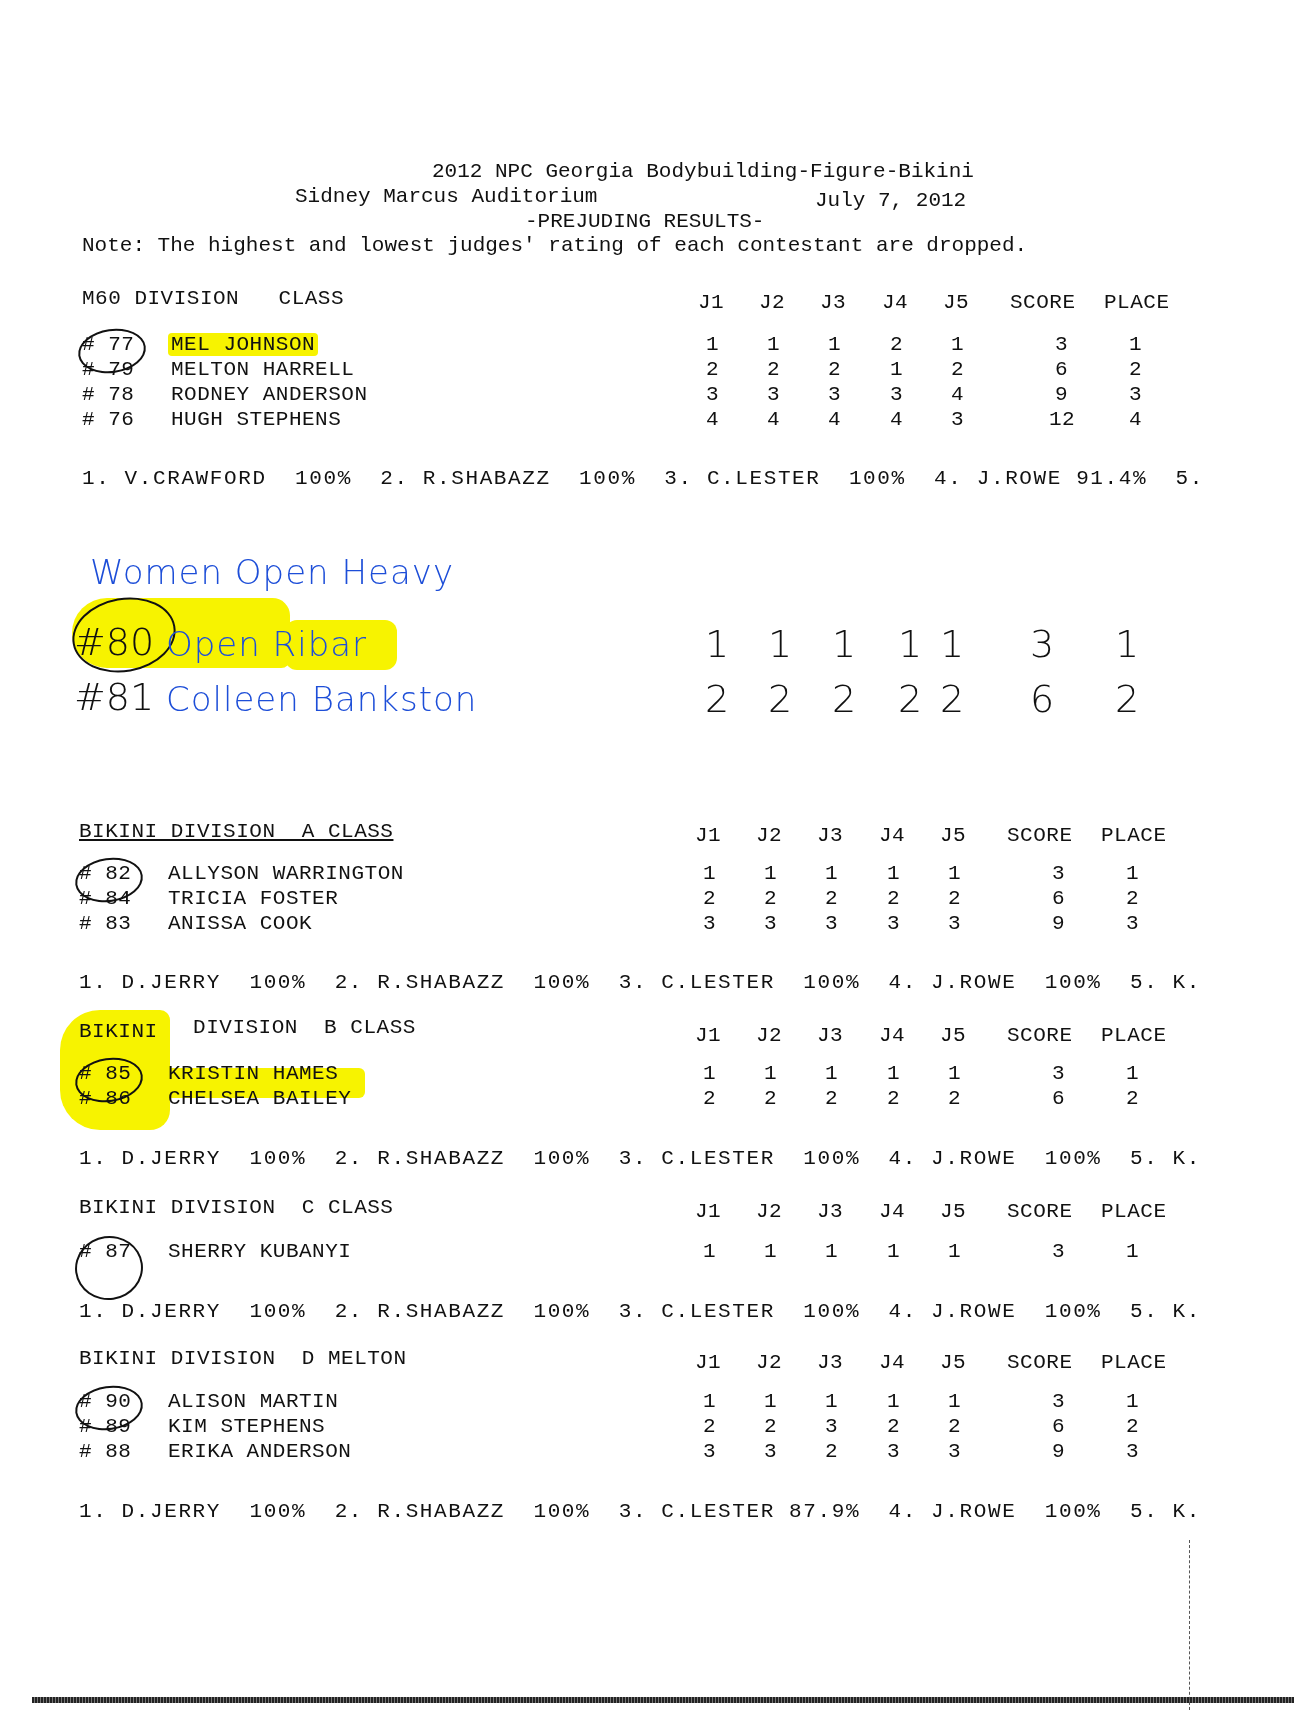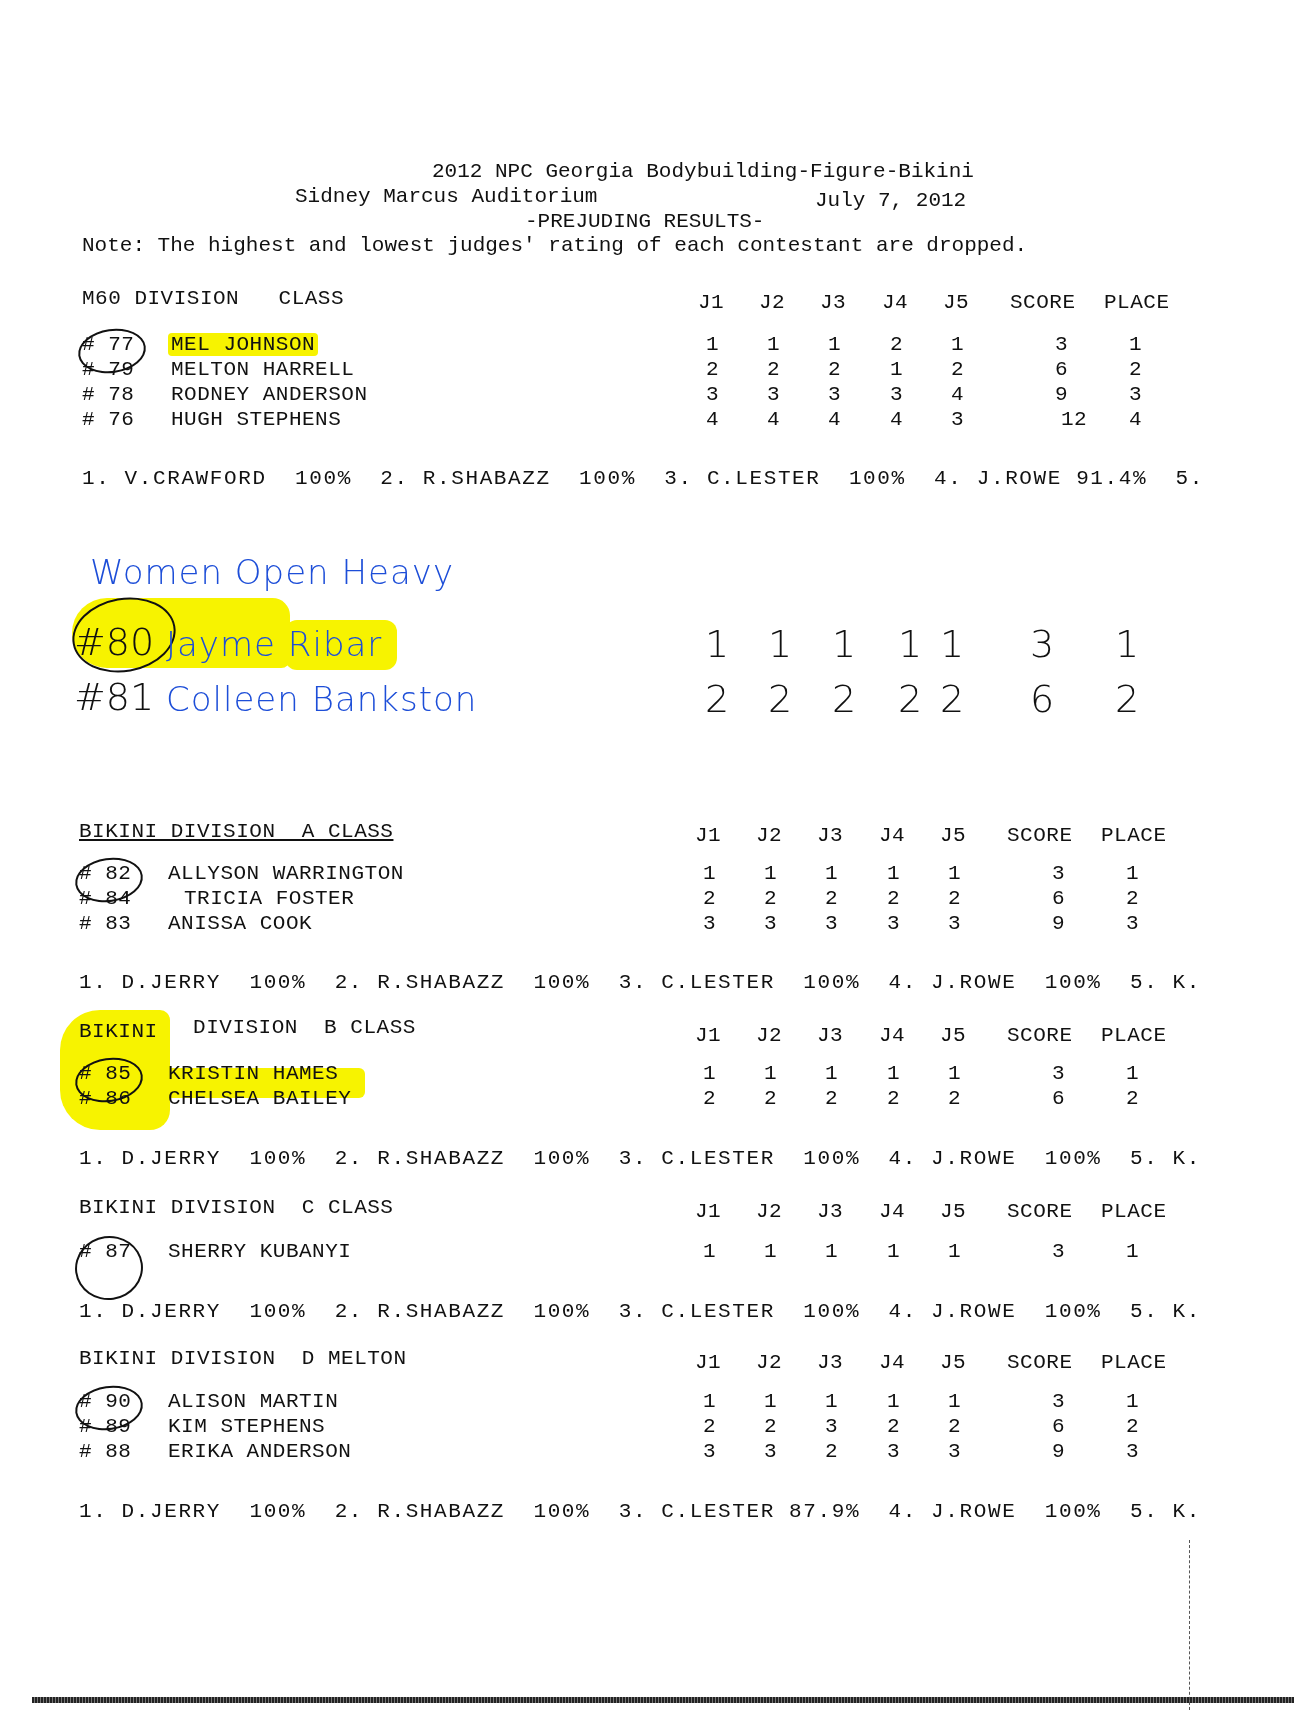--- a/index.html
+++ b/index.html
@@ -71,31 +71,31 @@
       <div class="abs t" style="left:1129px; top:383px;">3</div>
     </div>
     <div>
       <div class="abs t" style="left:82px; top:408px;"># 76</div>
       <div class="abs t" style="left:171px; top:408px;">HUGH STEPHENS</div>
       <div class="abs t" style="left:706px; top:408px;">4</div>
       <div class="abs t" style="left:767px; top:408px;">4</div>
       <div class="abs t" style="left:828px; top:408px;">4</div>
       <div class="abs t" style="left:890px; top:408px;">4</div>
       <div class="abs t" style="left:951px; top:408px;">3</div>
-      <div class="abs t" style="left:1049px; top:408px;margin-left:12px;">12</div>
+      <div class="abs t" style="left:1049px; top:408px;">12</div>
       <div class="abs t" style="left:1129px; top:408px;">4</div>
     </div>
     <div class="abs t" style="left:82px; top:467px; letter-spacing:1.6px;">1. V.CRAWFORD  100%  2. R.SHABAZZ  100%  3. C.LESTER  100%  4. J.ROWE 91.4%  5.</div>
     <div class="abs hand" style="left:90px; top:552px;">Women Open Heavy</div>
     <div class="yblob" style="left:72px; top:598px; width:218px; height:70px; border-radius:40px 20px 10px 40px;"></div>
     <div class="yblob" style="left:285px; top:620px; width:112px; height:50px; border-radius:12px;"></div>
     <div class="circle" style="left:72px; top:598px; width:100px; height:70px; transform:rotate(-10deg);"></div>
     <div>
       <div class="abs handnum" style="left:74px; top:620px;">#80</div>
-      <div class="abs hand" style="left:166px; top:624px;">Jayme Ribar</div>
+      <div class="abs hand" style="left:166px; top:624px;">Open Ribar</div>
       <div class="abs handnum" style="left:705px; top:622px;">1</div>
       <div class="abs handnum" style="left:768px; top:622px;">1</div>
       <div class="abs handnum" style="left:832px; top:622px;">1</div>
       <div class="abs handnum" style="left:898px; top:622px;">1</div>
       <div class="abs handnum" style="left:940px; top:622px;">1</div>
       <div class="abs handnum" style="left:1030px; top:622px;">3</div>
       <div class="abs handnum" style="left:1115px; top:622px;">1</div>
     </div>
     <div>
       <div class="abs handnum" style="left:74px; top:675px;">#81</div>
@@ -123,21 +123,21 @@
       <div class="abs t" style="left:703px; top:862px;">1</div>
       <div class="abs t" style="left:764px; top:862px;">1</div>
       <div class="abs t" style="left:825px; top:862px;">1</div>
       <div class="abs t" style="left:887px; top:862px;">1</div>
       <div class="abs t" style="left:948px; top:862px;">1</div>
       <div class="abs t" style="left:1052px; top:862px;">3</div>
       <div class="abs t" style="left:1126px; top:862px;">1</div>
     </div>
     <div>
       <div class="abs t" style="left:79px; top:887px;"># 84</div>
-      <div class="abs t" style="left:168px; top:887px;margin-left:16px;">TRICIA FOSTER</div>
+      <div class="abs t" style="left:168px; top:887px;">TRICIA FOSTER</div>
       <div class="abs t" style="left:703px; top:887px;">2</div>
       <div class="abs t" style="left:764px; top:887px;">2</div>
       <div class="abs t" style="left:825px; top:887px;">2</div>
       <div class="abs t" style="left:887px; top:887px;">2</div>
       <div class="abs t" style="left:948px; top:887px;">2</div>
       <div class="abs t" style="left:1052px; top:887px;">6</div>
       <div class="abs t" style="left:1126px; top:887px;">2</div>
     </div>
     <div>
       <div class="abs t" style="left:79px; top:912px;"># 83</div>

